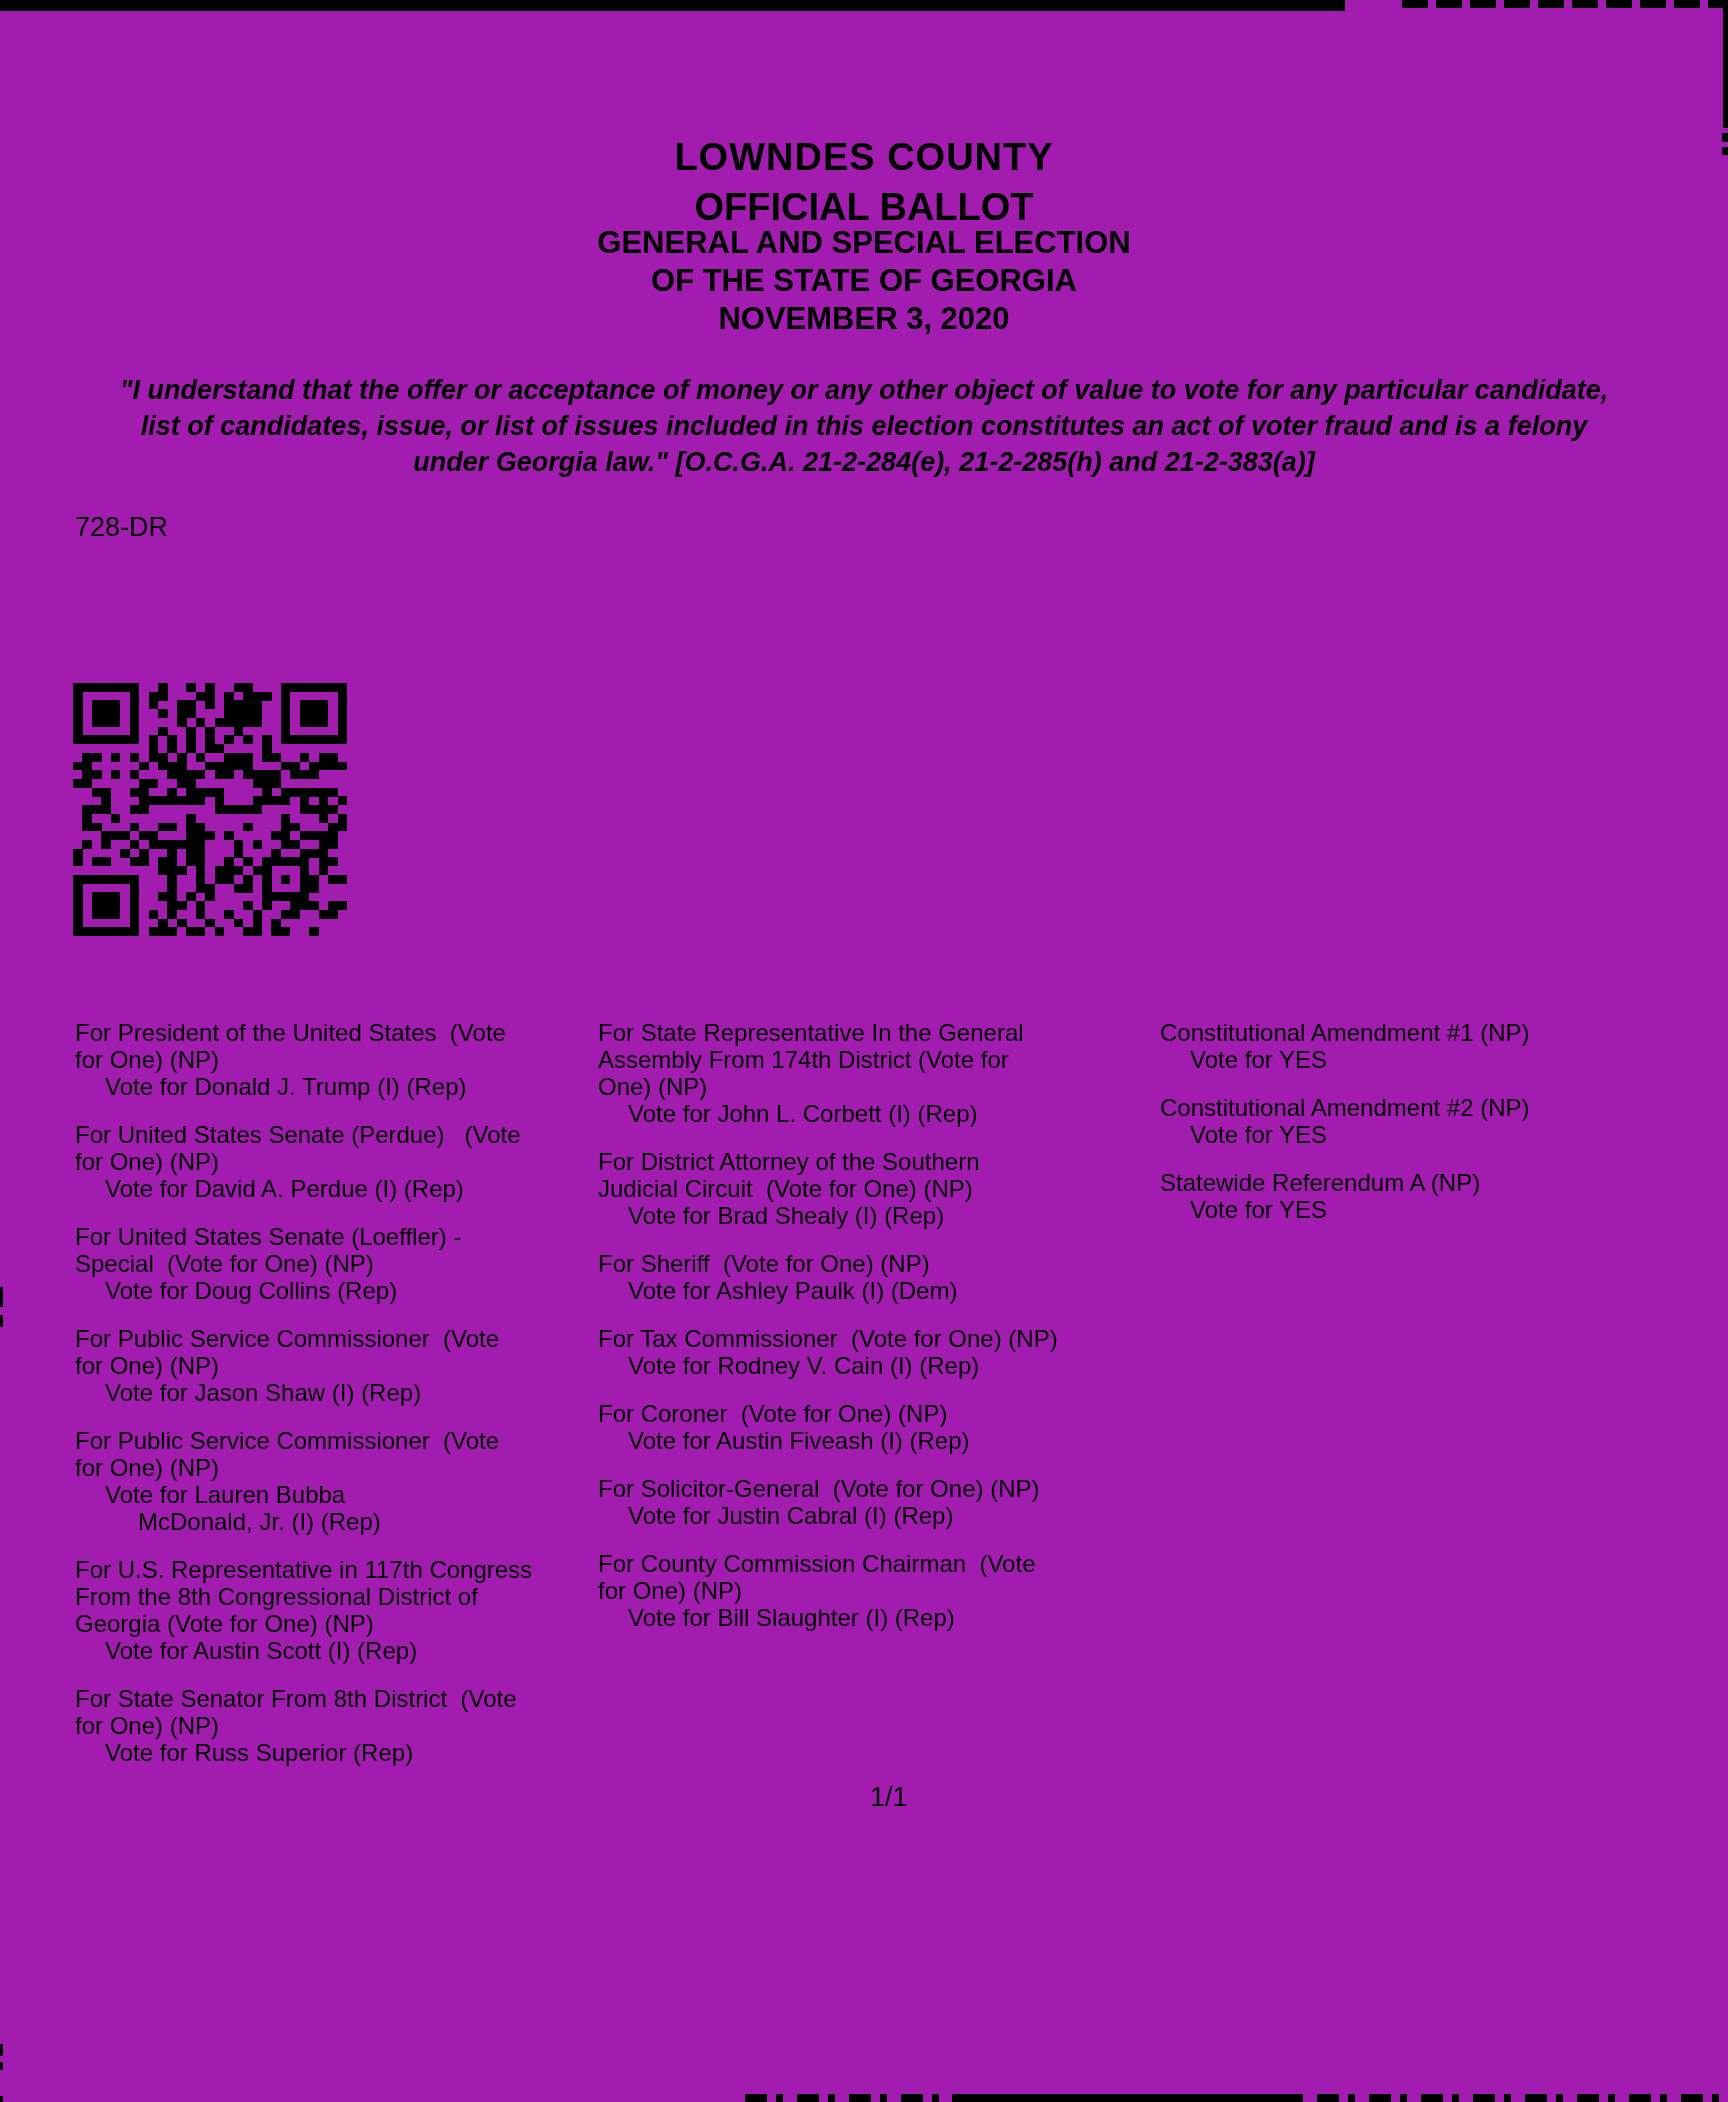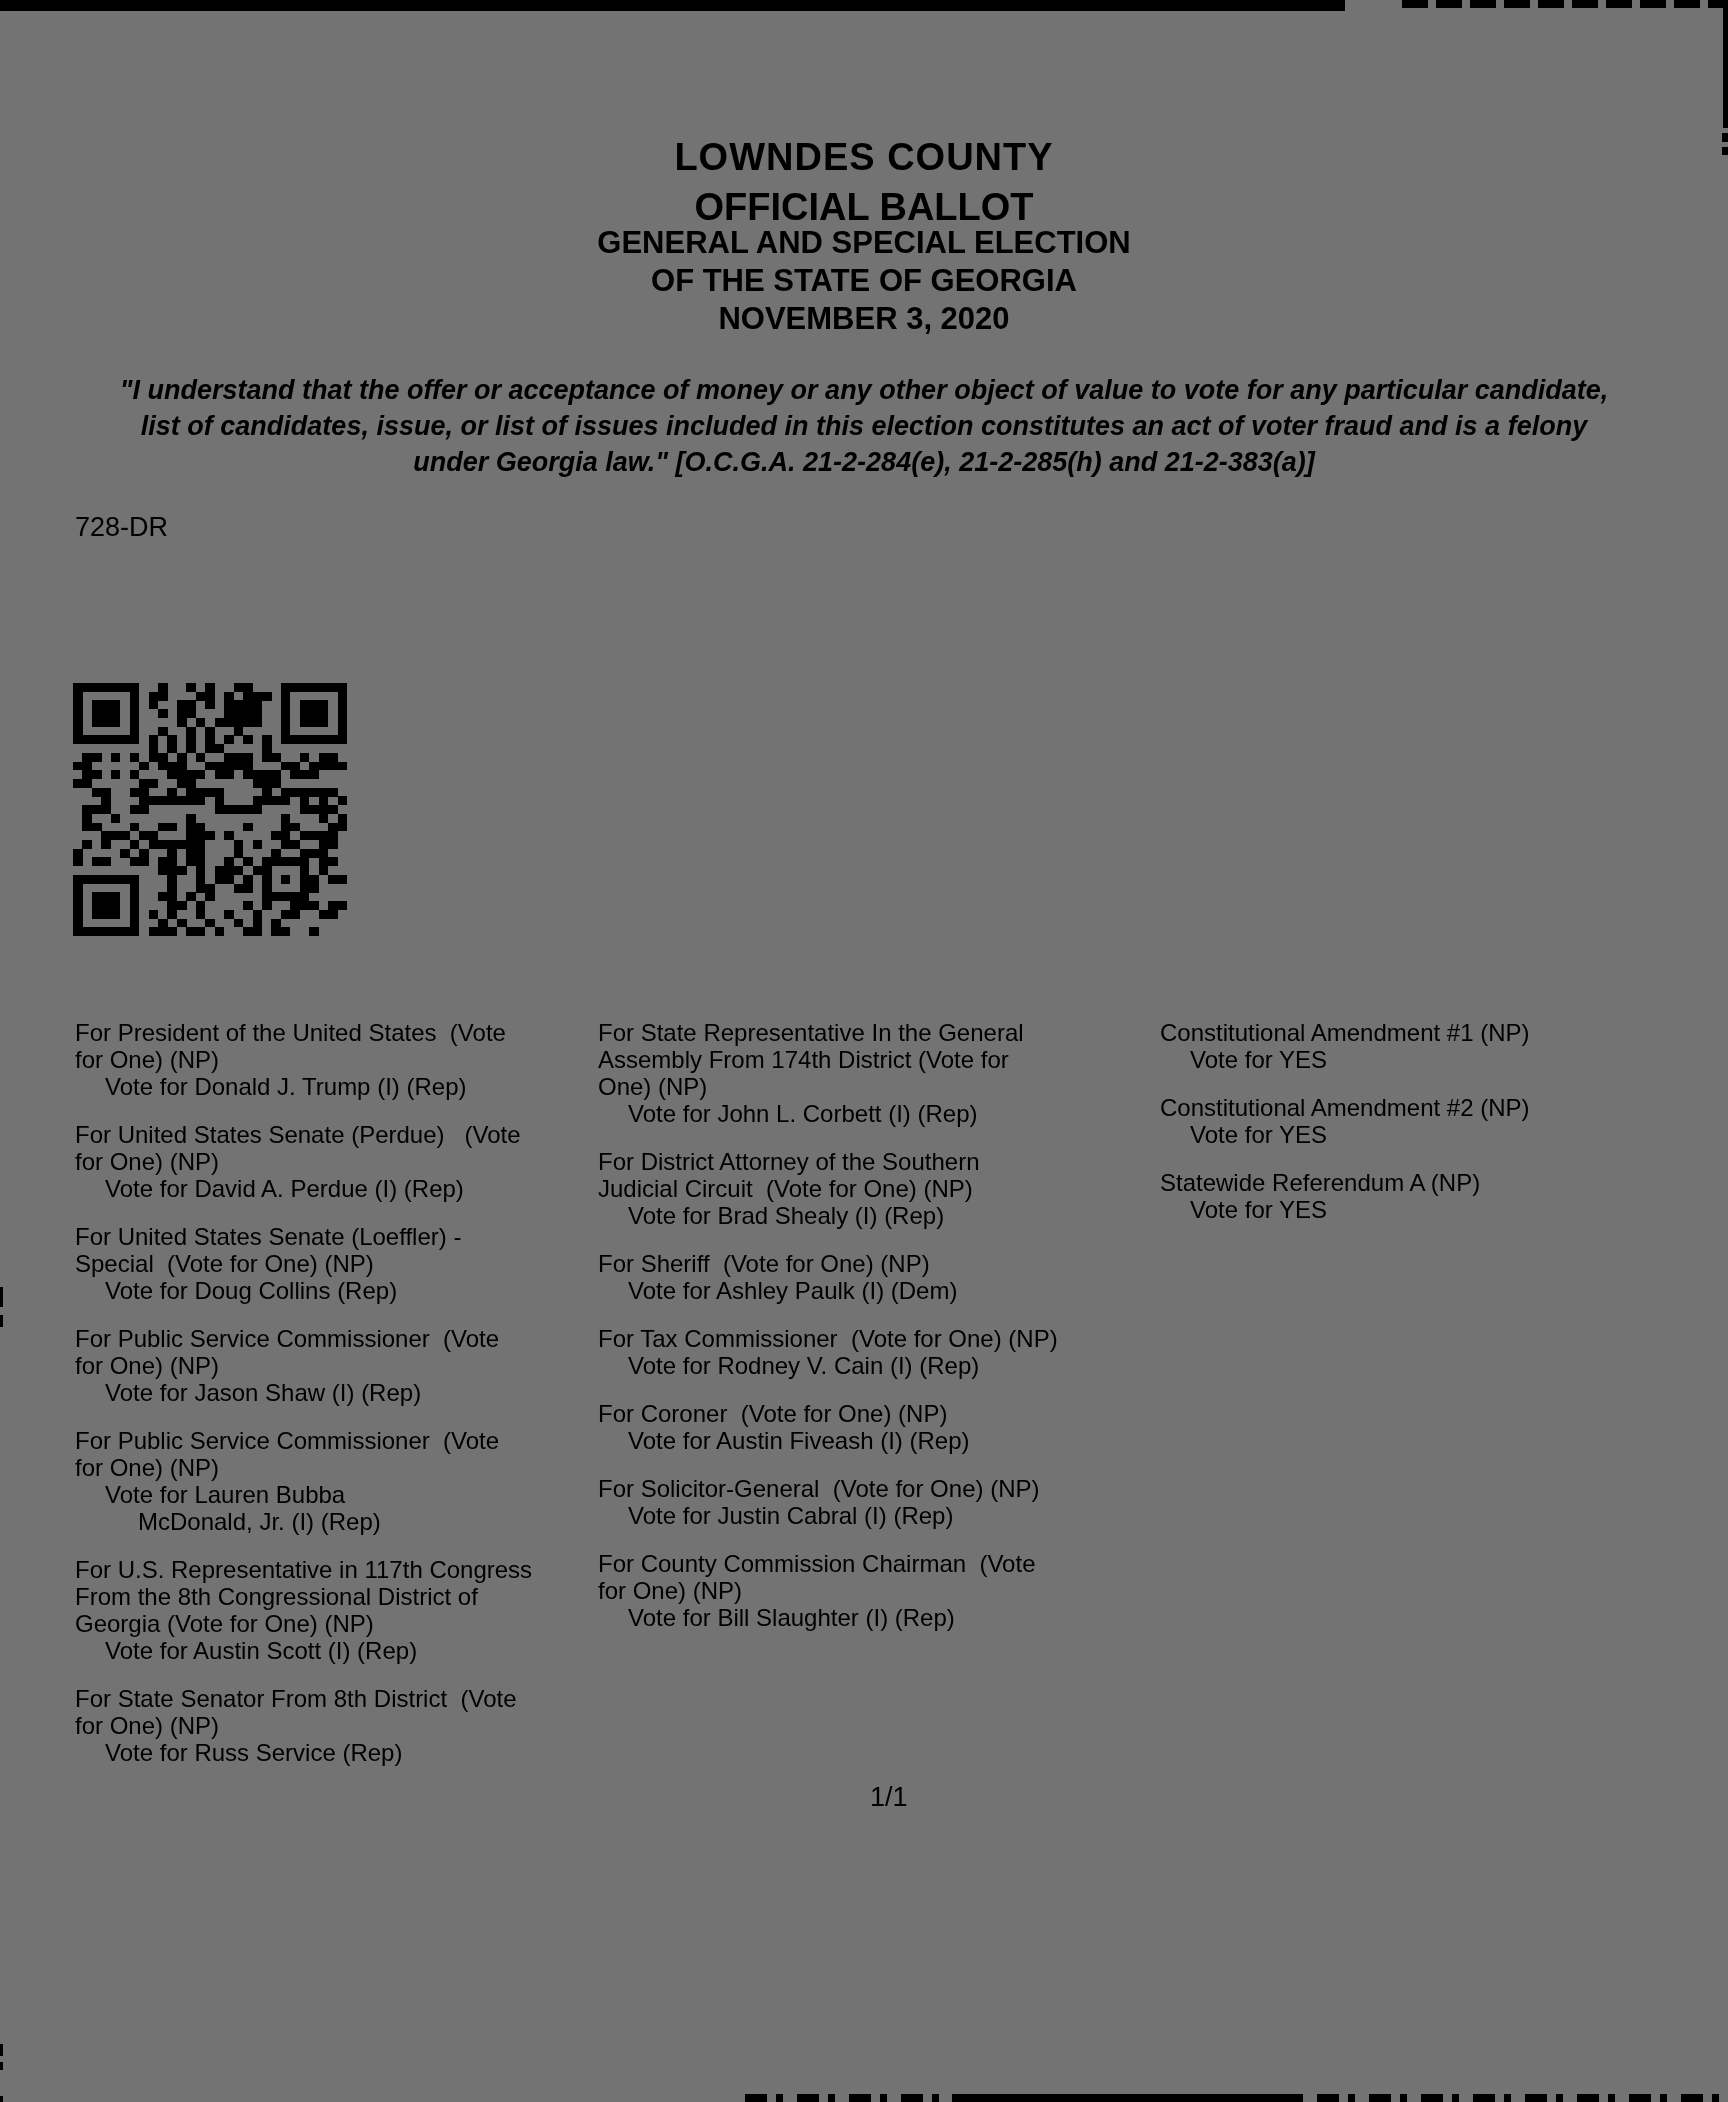--- a/index.html
+++ b/index.html
@@ -1,19 +1,19 @@
 <!DOCTYPE html>
 <html><head>
 <meta charset="utf-8">
 <style>
   html,body{margin:0;padding:0;background:#e8e8e8;}
   #page{
     position:relative;
     width:1728px;height:2102px;
-    background:#737373;
+    background:#a21caf;
     overflow:hidden;
     font-family:"Liberation Sans", sans-serif;
     color:#000;
   }
   .abs{position:absolute;}
 
   
   #header{position:absolute;top:136px;left:0;width:1728px;text-align:center;font-weight:bold;}
   .h-county{font-size:38px;line-height:42px;letter-spacing:1px;}
   .h-ballot{font-size:38px;line-height:34px;margin-top:12px;}
@@ -543,21 +543,21 @@
       </div>
       <div class="contest">
         <div class="office-line">For U.S. Representative in 117th Congress</div>
         <div class="office-line">From the 8th Congressional District of</div>
         <div class="office-line">Georgia (Vote for One) (NP)</div>
         <div class="sel-line-first">Vote for Austin Scott (I) (Rep)</div>
       </div>
       <div class="contest">
         <div class="office-line">For State Senator From 8th District  (Vote</div>
         <div class="office-line">for One) (NP)</div>
-        <div class="sel-line-first">Vote for Russ Service (Rep)</div>
+        <div class="sel-line-first">Vote for Russ Superior (Rep)</div>
       </div>
     </div>
   <div class="ballot-col" id="col-2">
       <div class="contest">
         <div class="office-line">For State Representative In the General</div>
         <div class="office-line">Assembly From 174th District (Vote for</div>
         <div class="office-line">One) (NP)</div>
         <div class="sel-line-first">Vote for John L. Corbett (I) (Rep)</div>
       </div>
       <div class="contest">

